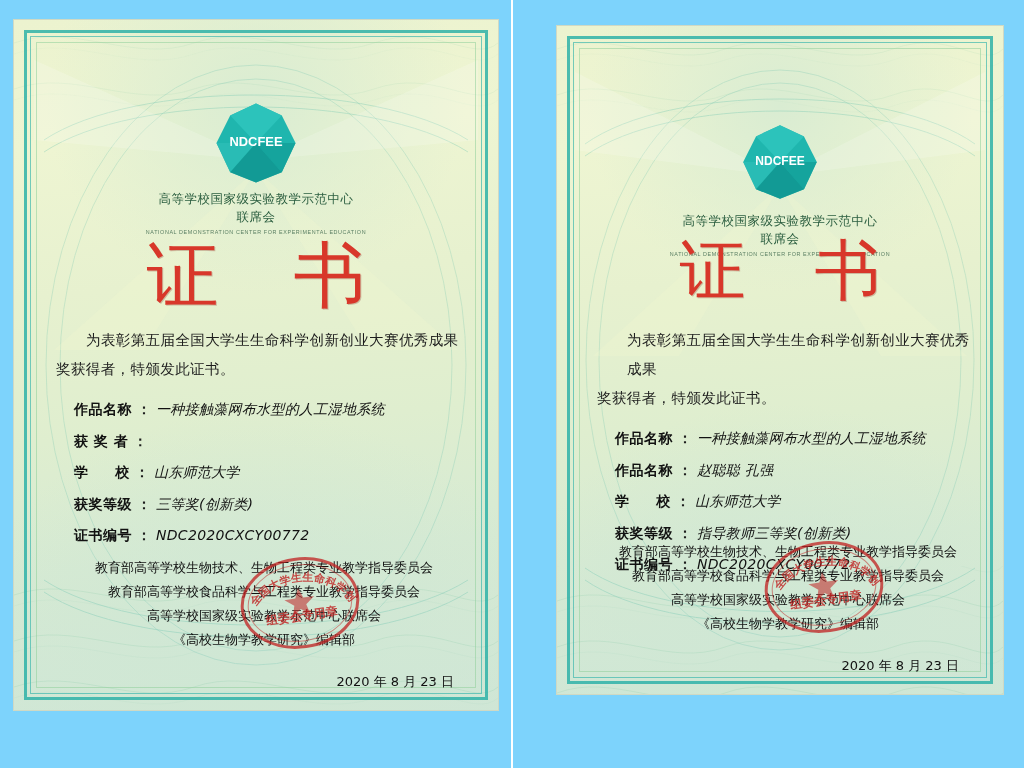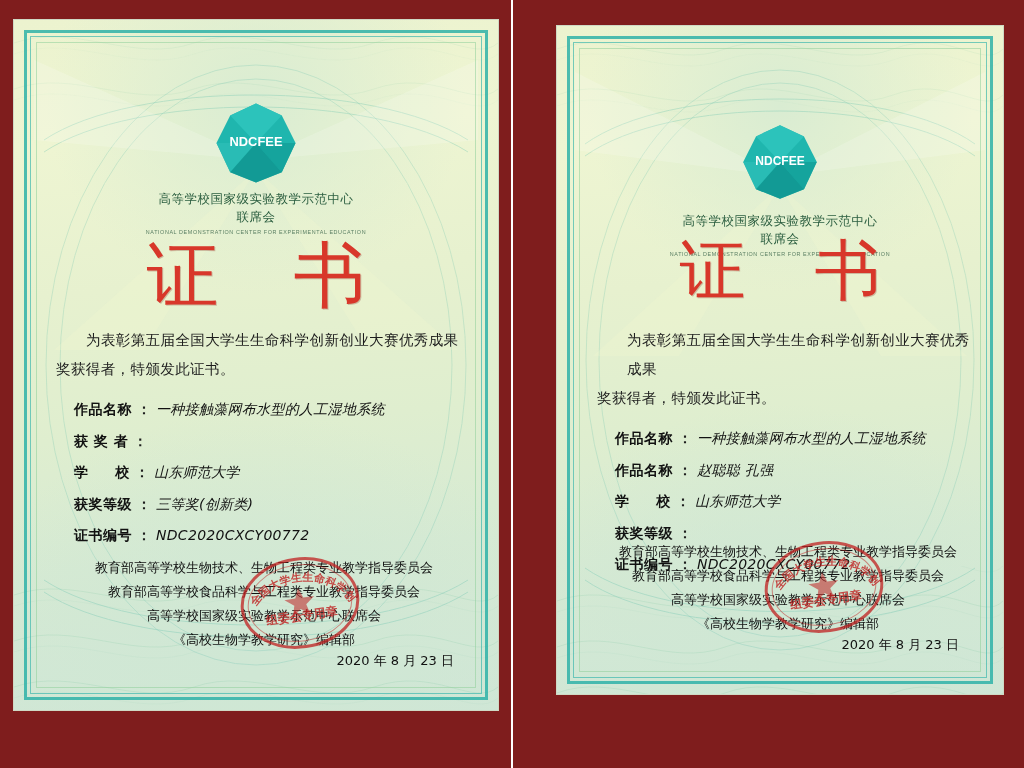--- a/index.html
+++ b/index.html
@@ -16,21 +16,21 @@
   .page {
     width: 1024px;
     height: 768px;
     display: flex;
     background: #fdfdfb;
   }
   .cert-wrap {
     position: relative;
     width: 512px;
     height: 768px;
-    background: #7f1d1d;
+    background: #7dd3fc;
     overflow: hidden;
   }
   .cert {
     position: absolute;
     left: 14px;
     top: 20px;
     width: 484px;
     height: 690px;
     background:
       radial-gradient(ellipse 70% 45% at 50% 12%, #d9ecd2 0%, rgba(217,236,210,0) 62%),
@@ -153,21 +153,21 @@
     bottom: 58px;
     text-align: center;
     font-size: 13px;
     color: #111;
     line-height: 1.85;
     font-family: "DejaVu Sans", "Liberation Sans", sans-serif;
   }
   .date-line {
     position: absolute;
     right: 44px;
-    bottom: 40px;
+    bottom: 19px;
     font-size: 13px;
     color: #111;
     font-family: "DejaVu Sans", "Liberation Sans", sans-serif;
   }
   .stamp {
     position: absolute;
     width: 132px;
     height: 110px;
     left: 50%;
     margin-left: -22px;
@@ -377,20 +377,21 @@
             <span class="field-value">赵聪聪  孔强</span>
           </div>
           <div class="field-row">
             <span class="field-label">学     校</span>
             <span class="field-sep">：</span>
             <span class="field-value">山东师范大学</span>
           </div>
           <div class="field-row">
             <span class="field-label">获奖等级</span>
             <span class="field-sep">：</span>
+            <span class="field-value">指导教师三等奖(创新类)</span>
           </div>
           <div class="field-row">
             <span class="field-label">证书编号</span>
             <span class="field-sep">：</span>
             <span class="field-value">NDC2020CXCY00772</span>
           </div>
         </div>
       </div>
 
       <div class="footer">

